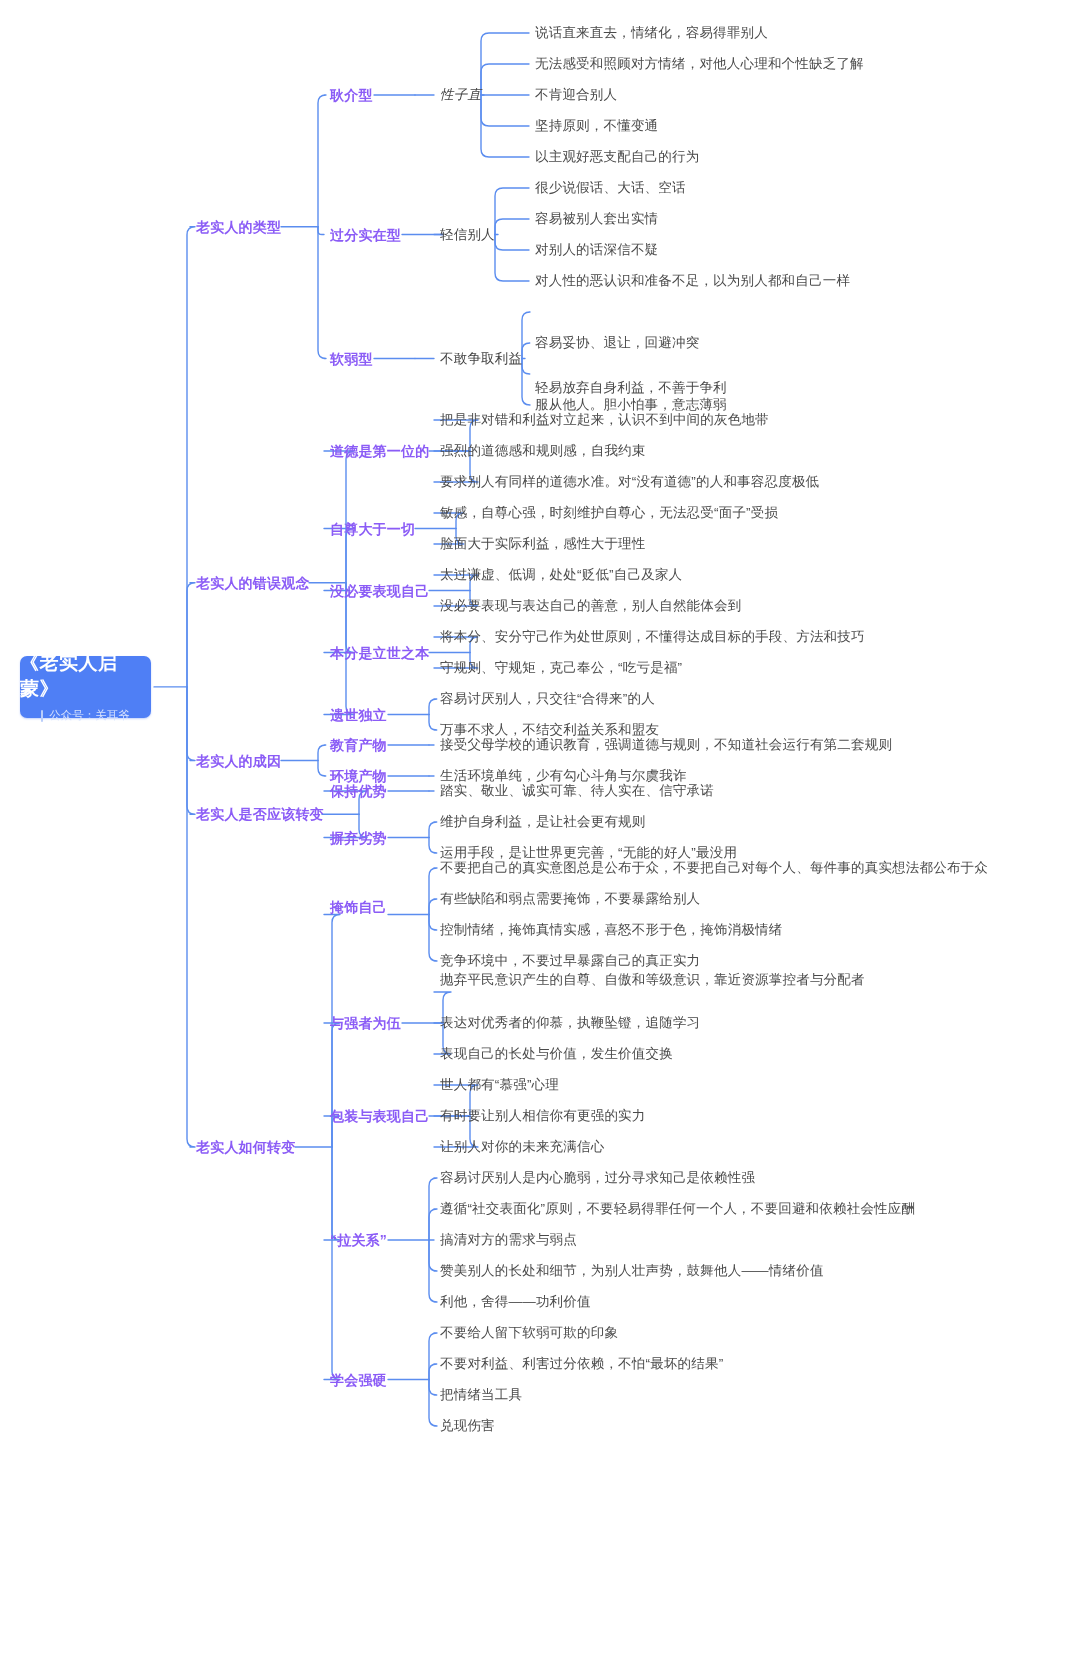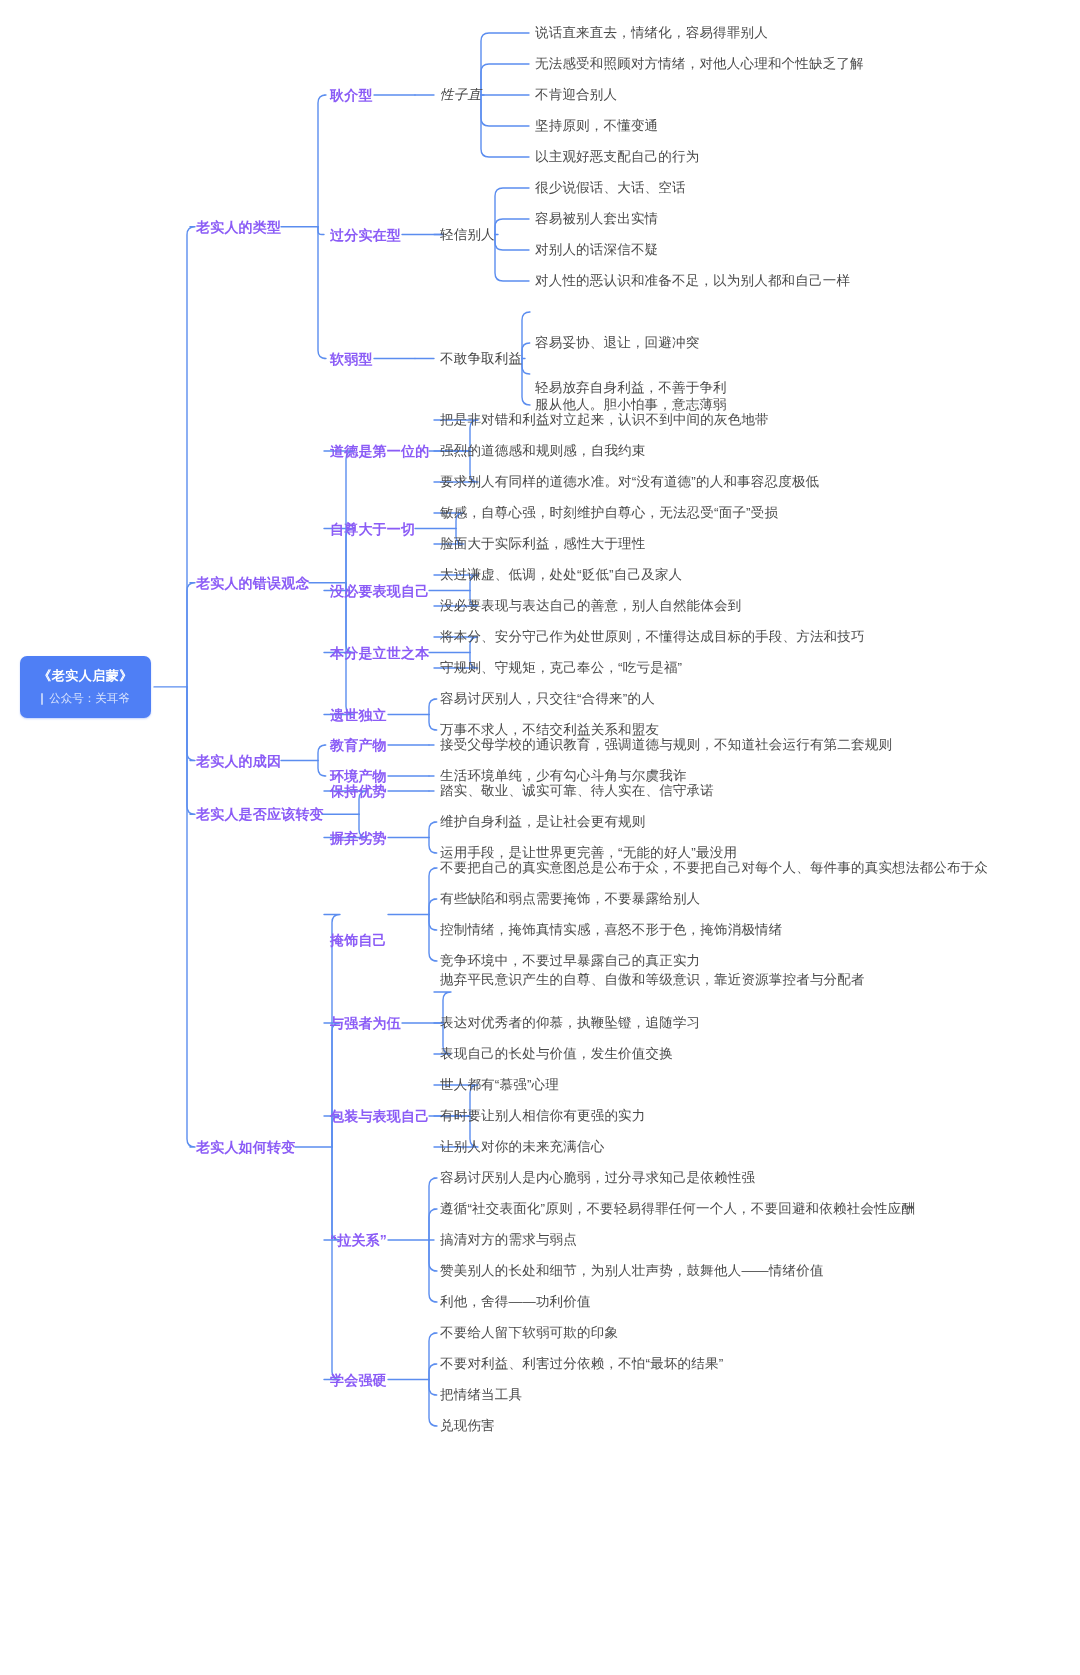--- a/index.html
+++ b/index.html
@@ -8,21 +8,21 @@
   #wires{position:absolute;left:0;top:0;width:1080px;height:1675px;pointer-events:none;}
   .node{position:absolute;transform:translateY(-50%);white-space:nowrap;
         font-size:13.5px;color:#3c3c3c;letter-spacing:.2px;line-height:1.35;}
   .node.l1,.node.l2{color:#8b5cf6;font-weight:700;font-size:14px;}
   .node.l3{color:#444;font-weight:400;}
   .node.leaf{color:#4a4a4a;font-weight:400;}
   #root{position:absolute;left:20px;top:710px;width:131px;height:62px;
         background:#4f7ff5;border-radius:7px;color:#fff;
         display:flex;flex-direction:column;align-items:center;justify-content:center;
         box-shadow:0 1px 2px rgba(79,127,245,.35);}
-  #root .title{font-size:13px;font-weight:700;letter-spacing:.5px;}
+  #root .title{font-size:19px;font-weight:700;letter-spacing:.5px;}
   #root .sub{font-size:11.5px;color:#d7e2fd;margin-top:6px;display:flex;align-items:center;}
   #root .sub .bar{display:inline-block;width:2px;height:12px;background:#b9cdfa;margin-right:6px;border-radius:1px;}
 </style>
 </head>
 <body>
 
 <div id="map">
   <svg id="wires">
       <path d="M 154 686.875 H 187" fill="none" stroke="#5b8def" stroke-width="1.4" stroke-linecap="round" stroke-linejoin="round"></path>
       <path d="M 187 686.875 V 234.75 Q 187 226.75 195 226.75 H 190" fill="none" stroke="#5b8def" stroke-width="1.4" stroke-linecap="round" stroke-linejoin="round"></path>
@@ -173,21 +173,21 @@
     <div class="node leaf" style="left: 440px; top: 745px;">接受父母学校的通识教育，强调道德与规则，不知道社会运行有第二套规则</div>
     <div class="node l2" style="left: 330px; top: 776px;">环境产物</div>
     <div class="node leaf" style="left: 440px; top: 776px;">生活环境单纯，少有勾心斗角与尔虞我诈</div>
     <div class="node l1" style="left: 196px; top: 814.25px;">老实人是否应该转变</div>
     <div class="node l2" style="left: 330px; top: 791px;">保持优势</div>
     <div class="node leaf" style="left: 440px; top: 791px;">踏实、敬业、诚实可靠、待人实在、信守承诺</div>
     <div class="node l2" style="left: 330px; top: 837.5px;">摒弃劣势</div>
     <div class="node leaf" style="left: 440px; top: 822px;">维护自身利益，是让社会更有规则</div>
     <div class="node leaf" style="left: 440px; top: 853px;">运用手段，是让世界更完善，“无能的好人”最没用</div>
     <div class="node l1" style="left: 196px; top: 1147px;">老实人如何转变</div>
-    <div class="node l2" style="left: 330px; top: 940px;">掩饰自己</div>
+    <div class="node l2" style="left: 330px; top: 907px;">掩饰自己</div>
     <div class="node leaf" style="left: 440px; top: 868px;">不要把自己的真实意图总是公布于众，不要把自己对每个人、每件事的真实想法都公布于众</div>
     <div class="node leaf" style="left: 440px; top: 899px;">有些缺陷和弱点需要掩饰，不要暴露给别人</div>
     <div class="node leaf" style="left: 440px; top: 930px;">控制情绪，掩饰真情实感，喜怒不形于色，掩饰消极情绪</div>
     <div class="node leaf" style="left: 440px; top: 961px;">竞争环境中，不要过早暴露自己的真正实力</div>
     <div class="node l2" style="left: 330px; top: 1023px;">与强者为伍</div>
     <div class="node leaf" style="left: 440px; top: 972px; margin-top: 8px;">抛弃平民意识产生的自尊、自傲和等级意识，靠近资源掌控者与分配者</div>
     <div class="node leaf" style="left: 440px; top: 1023px;">表达对优秀者的仰慕，执鞭坠镫，追随学习</div>
     <div class="node leaf" style="left: 440px; top: 1054px;">表现自己的长处与价值，发生价值交换</div>
     <div class="node l2" style="left: 330px; top: 1116px;">包装与表现自己</div>
     <div class="node leaf" style="left: 440px; top: 1085px;">世人都有“慕强”心理</div>

